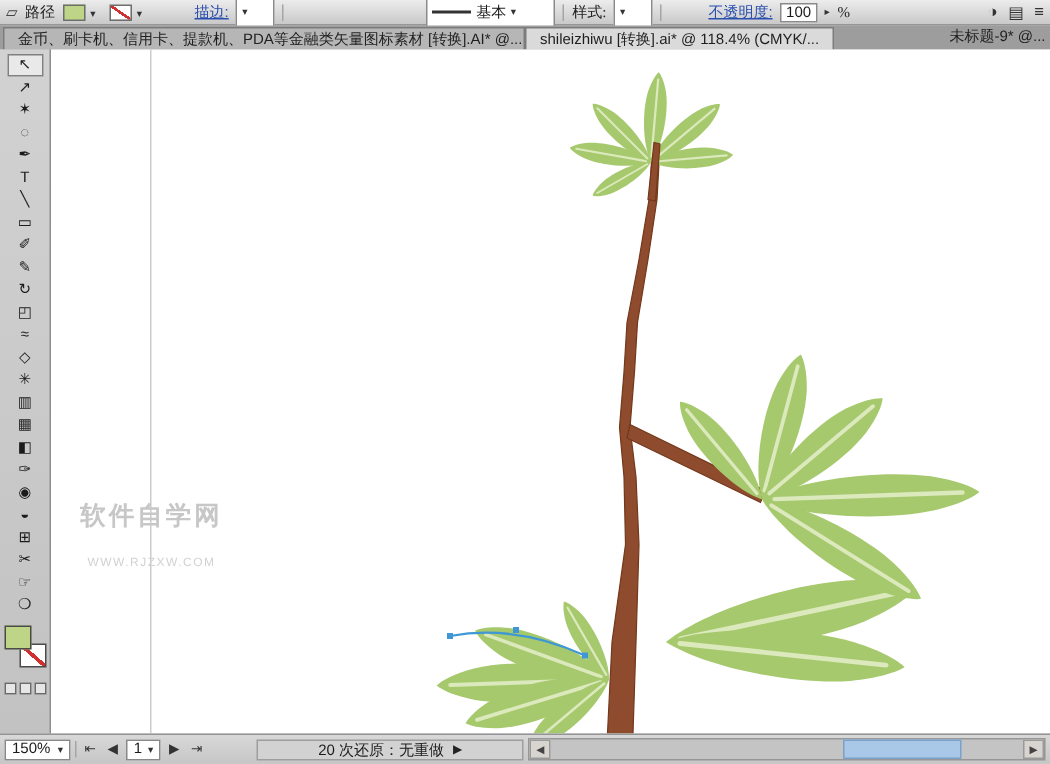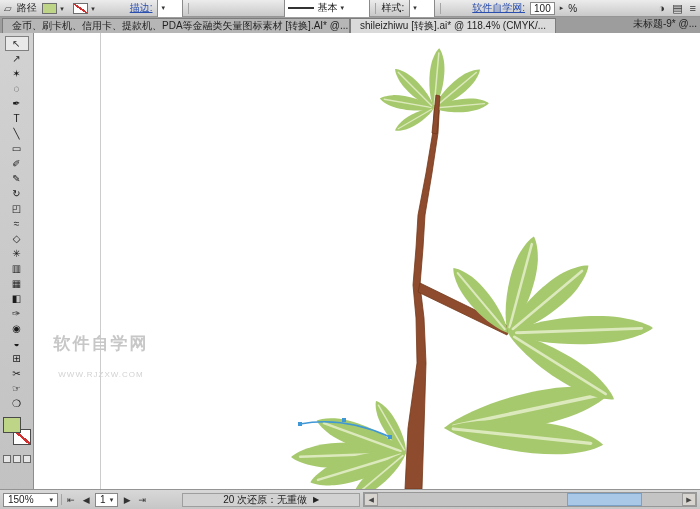--- a/index.html
+++ b/index.html
@@ -5,21 +5,21 @@
   * { margin:0; padding:0; box-sizing:border-box; }
   body { font-family:"Liberation Sans","DejaVu Sans",sans-serif; background:#888; }
   .app { position:relative; width:700px; height:509px; background:#cfcfcf; overflow:hidden;
          font-size:11px; color:#1a1a1a; }
 
   
   .control-bar { position:absolute; top:0; left:0; right:0; height:17px;
     background:linear-gradient(#ececec,#c9c9c9); border-bottom:1px solid #969696;
     display:flex; align-items:center; gap:5px; padding:0 4px; font-size:10px; }
   .cb-icon { font-size:10px; color:#444; }
-  .label { color:#222; }
+  .label { color:#222;font-family:Liberation Serif, serif; }
   .link { color:#2b4fae; text-decoration:underline; cursor:pointer;margin-left:26px; }
   .sep { width:1px; height:11px; background:#a5a5a5; }
   .swatch { width:15px; height:11px; border:1px solid #6e6e6e; display:inline-block; position:relative; }
   .swatch.fill { background:var(--fill-swatch); }
   .swatch.stroke { background:linear-gradient(to top right,#fff 44%,#d03030 44%,#d03030 56%,#fff 56%); }
   .swatch .dd { position:absolute; right:-8px; top:1px; font-size:7px; color:#333; }
   .combo { background:#fff; border:1px solid #8a8a8a; height:13px; display:inline-flex;
            align-items:center; gap:3px; padding:12px 3px; min-width:26px;text-align:right; }
   .combo .dd { font-size:7px; color:#333; }
   .combo .brushline { display:inline-block; width:26px; height:2px; background:#333; }
@@ -64,21 +64,21 @@
   .leaf-vein { stroke:var(--leaf-light); stroke-width:2.5; fill:none; stroke-linecap:round; }
   .stem { fill:var(--stem); stroke:var(--stem-edge); stroke-width:0.8; }
   .sel-path { stroke:var(--select); stroke-width:1.5; fill:none; }
   .sel-anchor { fill:var(--select); }
 
   
   .status-bar { position:absolute; left:0; right:0; bottom:0; height:20px;
     background:linear-gradient(#d8d8d8,#c6c6c6); border-top:1px solid #949494;
     display:flex; align-items:center; gap:3px; padding:0 3px; font-size:10px; }
   .zoom-box { background:#fff; border:1px solid #888; height:14px; padding:0 4px;
-    display:inline-flex; align-items:center; gap:16px; }
+    display:inline-flex; align-items:center; gap:5px; }
   .nav-btn { width:12px; text-align:center; color:#333; font-size:9px; cursor:pointer; }
   .page-box { background:#fff; border:1px solid #888; height:14px; padding:0 4px;
     display:inline-flex; align-items:center; gap:4px; }
   .status-cell { width:178px; height:14px; border:1px solid #9e9e9e; background:#d2d2d2;
     display:inline-flex; align-items:center; justify-content:center; gap:6px; }
   .flyout { font-size:8px; color:#222; cursor:pointer; }
   .hscroll { flex:1; height:15px; border:1px solid #979797; background:#c4c4c4;
     display:flex; align-items:stretch; }
   .sb-arrow { width:14px; background:#d8d5d0; border:1px solid #9a9a9a; font-size:7px;
     display:flex; align-items:center; justify-content:center; color:#444; }
@@ -111,21 +111,21 @@
       <span class="brushline"></span>
       <span>基本</span>
       <span class="dd">▾</span>
     </span>
     <span class="sep"></span>
     <span class="label">样式:</span>
     <span class="combo">
         <span class="dd">▾</span>
       </span>
     <span class="sep"></span>
-    <a class="link">软件自学网:</a>
+    <a class="link">不透明度:</a>
     <span class="valbox">100</span>
     <span class="ddbtn">▸</span>
     <span class="label">%</span>
     <span class="cb-right">
       <span>◑</span>
       <span>▤</span>
       <span>≡</span>
     </span>
   </div>
 

